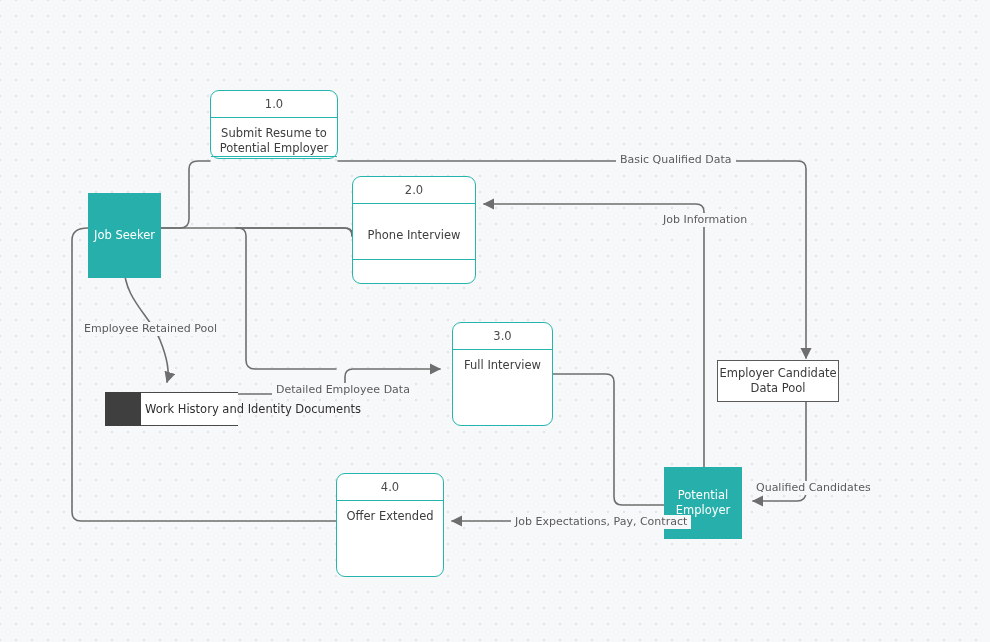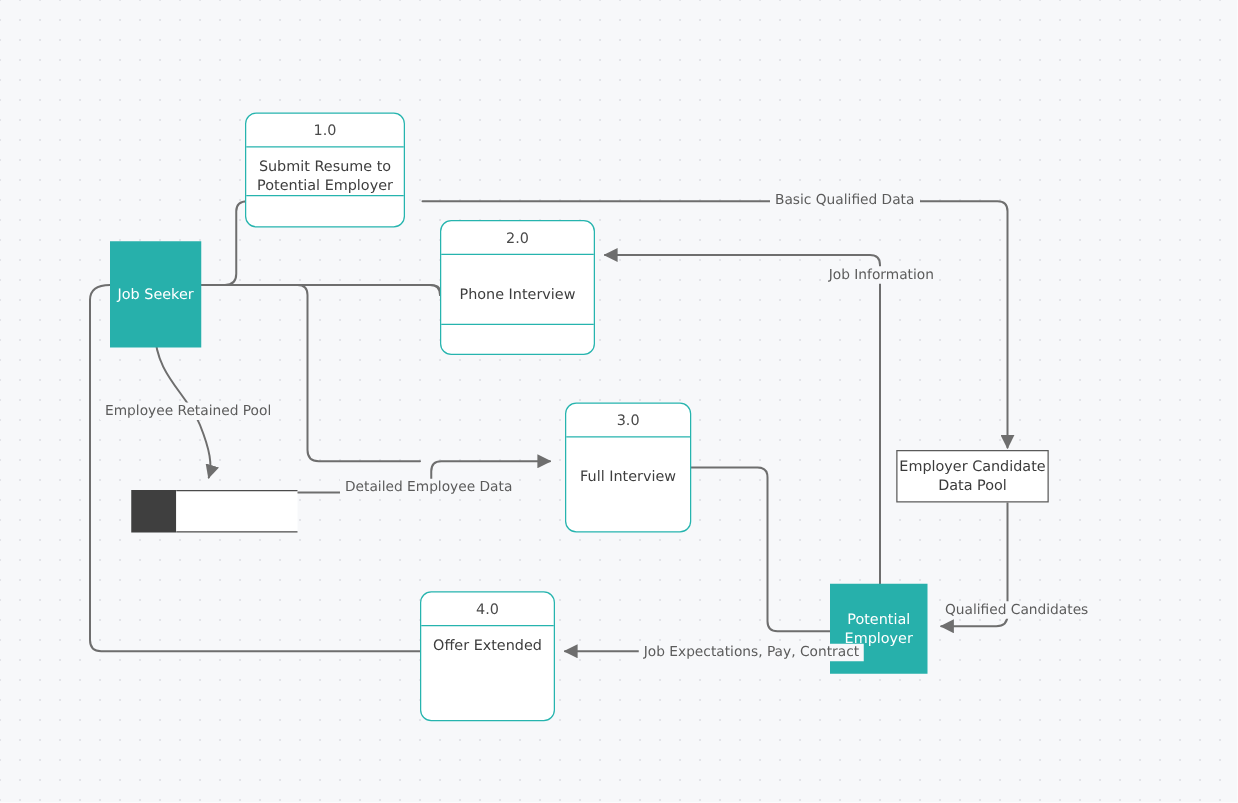--- a/index.html
+++ b/index.html
@@ -169,53 +169,56 @@
 
       <path d="M 553 374 L 606 374 Q 614 374 614 382 L 614 497 Q 614 505 622 505 L 664 505"></path>
 
       <path d="M 664 521 L 452 521" marker-end="url(#arrow)"></path>
 
       <path d="M 806 402 L 806 492 Q 806 501 797 501 L 753 501" marker-end="url(#arrow)"></path>
 
     </g>
   </svg>
 
-  <div class="process" style="left:196px; top:90px; width:128px; height:92px;">
+  <div class="process" style="left:210px; top:90px; width:128px; height:69px;">
     <div class="pnum">1.0</div>
     <div class="pname">Submit Resume to Potential Employer</div>
     <div class="pfoot"></div>
   </div>
 
   <div class="process" style="left:352px; top:176px; width:124px; height:108px;gap:16px;">
     <div class="pnum">2.0</div>
     <div class="pname">Phone Interview</div>
     <div class="pfoot"></div>
   </div>
 
-  <div class="process" style="left:452px; top:322px; width:101px; height:104px;gap:16px;">
+  <div class="process" style="left:452px; top:322px; width:101px; height:104px;">
     <div class="pnum">3.0</div>
     <div class="pname">Full Interview</div>
   </div>
 
   <div class="process" style="left:336px; top:473px; width:108px; height:104px;">
     <div class="pnum">4.0</div>
     <div class="pname">Offer Extended</div>
   </div>
 
   <div class="entity" style="left:88px; top:193px; width:73px; height:85px;">
     <span>Job Seeker</span>
   </div>
 
   <div class="entity" style="left:664px; top:467px; width:78px; height:72px;">
     <span>Potential Employer</span>
   </div>
 
   <div class="store" style="left:105px; top:392px; width:133px; height:34px;">
     <div class="cap"></div>
     <div class="openbox"></div>
+    <div class="slabel">
+      <span>Work History and Identity Documents</span>
+    </div>
   </div>
 
   <div class="pool" style="left:717px; top:360px; width:122px; height:42px;">
     <span>Employer Candidate Data Pool</span>
   </div>
 
   <div class="elabel" style="left:616px; top:153px;">Basic Qualified Data</div>
 
   <div class="elabel" style="left:659px; top:213px;">Job Information</div>
 

